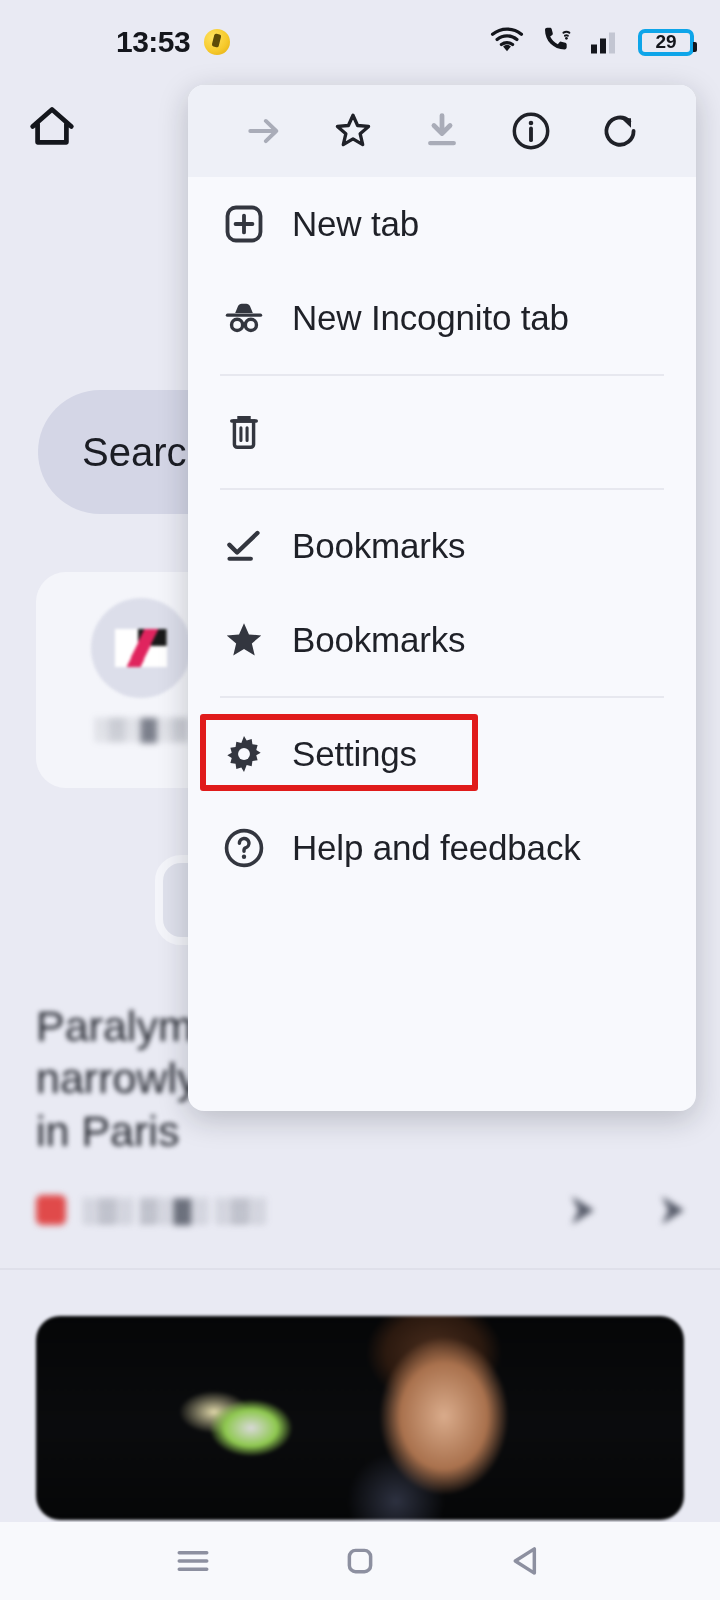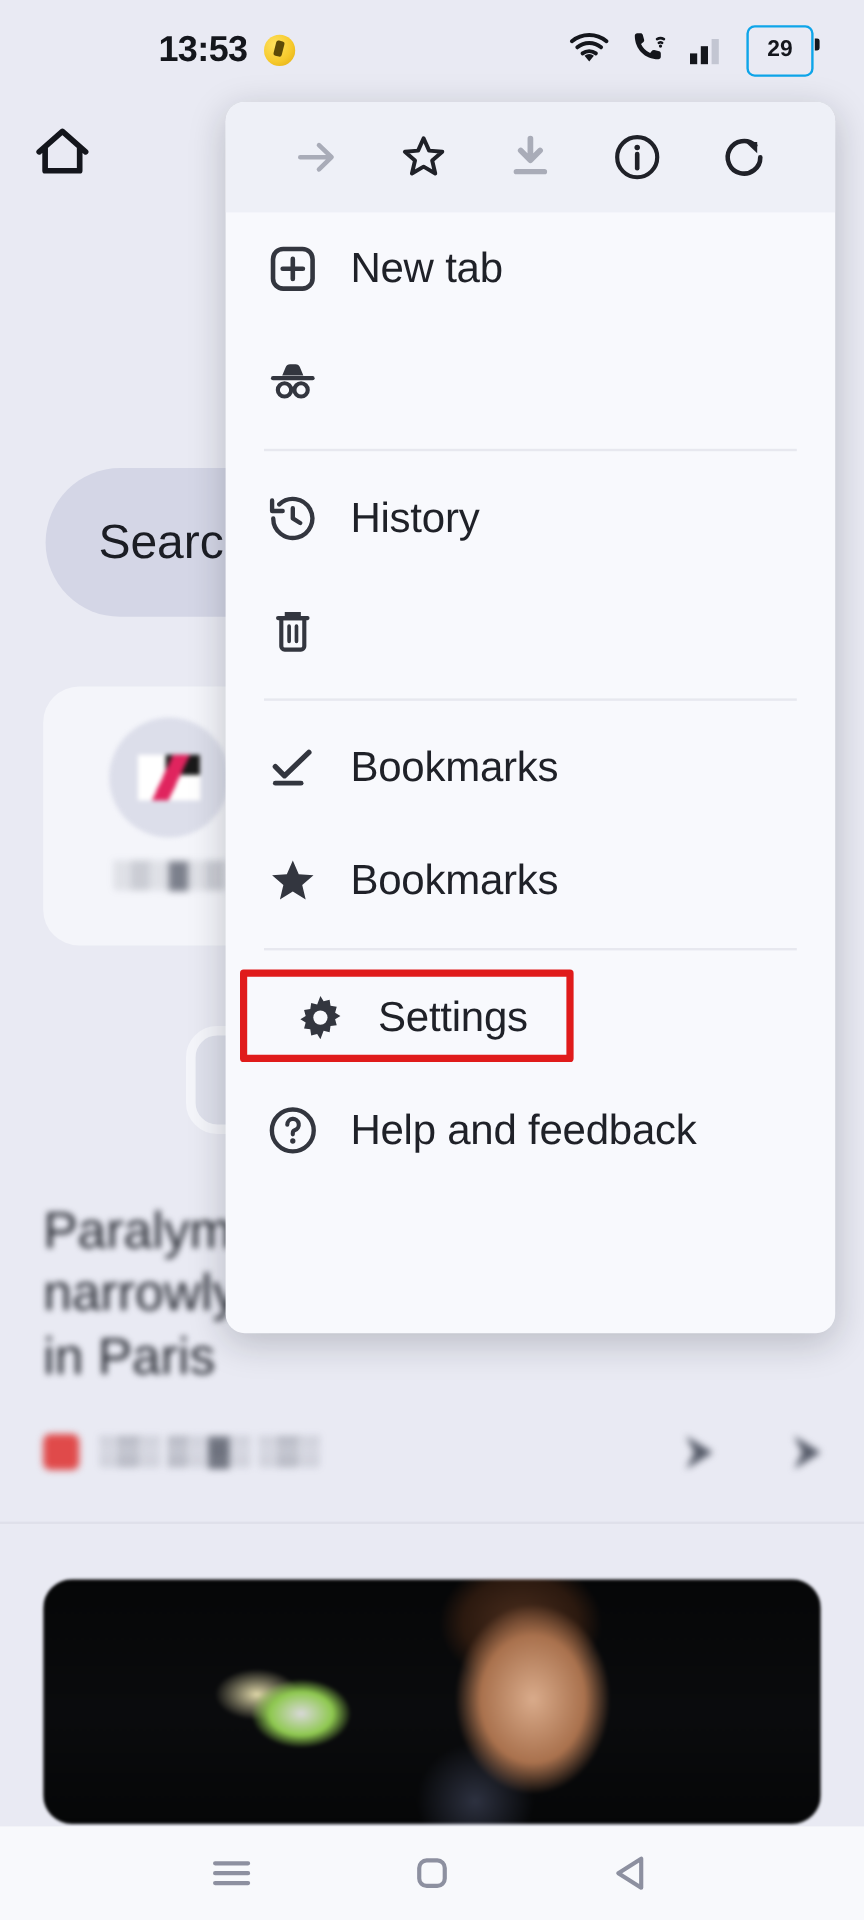--- a/index.html
+++ b/index.html
@@ -13,40 +13,40 @@
     position: relative;
     width: 720px; height: 1600px;
     background: #e9eaf3;
   }
 
   
   #status-bar {
     position: absolute; top: 0; left: 0;
     width: 720px; height: 84px;
     display: flex; align-items: center;
-    padding: 0 42px;
+    padding: 0 26px;
     justify-content: center;
   }
   #status-left { display: flex; align-items: center; gap: 14px; margin-left: 90px; }
   #status-time { font-size: 30px; font-weight: 700; color: #14161c; letter-spacing: -0.5px; }
   .emoji-dot {
     width: 26px; height: 26px; border-radius: 50%;
     background: radial-gradient(circle at 35% 32%, #ffe25e 0%, #f6c92b 58%, #dfa90f 100%);
     position: relative;
   }
   .emoji-dot::after {
     content: ""; position: absolute; left: 9px; top: 5px;
     width: 7px; height: 13px; border-radius: 2px;
     background: #5d4a07; transform: rotate(14deg);
   }
   #status-right {
     margin-left: auto; display: flex; align-items: center; gap: 15px;
   }
   #battery {
-    width: 56px; height: 43px; border: 2px solid #0ea5e9; border-radius: 7px;
+    width: 56px; height: 27px; border: 4px solid #0ea5e9; border-radius: 7px;
     display: flex; align-items: center; justify-content: center; position: relative;
   }
   #battery::after {
     content: ""; position: absolute; right: -7px; top: 9px;
     width: 4px; height: 10px; background: #14161c; border-radius: 0 2px 2px 0;
   }
   #battery-text { font-size: 19px; font-weight: 700; color: #14161c; }
 
   
   #home-icon { position: absolute; left: 25px; top: 100px; }
@@ -157,21 +157,21 @@
     display: flex; align-items: center; justify-content: center;
     flex: none;
   }
   .menu-row .row-label {
     margin-left: 22px; font-size: 35px; color: #1f2128; font-weight: 400;
     letter-spacing: -0.2px;
   }
   .menu-divider {
     height: 2px; background: #e7e8ef; margin: 9px 32px 9px 32px;
   }
-  #settings-row-wrap { position: relative; padding-left: 23px; }
+  #settings-row-wrap { position: relative; }
   #settings-highlight {
     position: absolute; left: 12px; top: 7px;
     width: 278px; height: 77px;
     border: 6px solid #e01b1b; border-radius: 3px;
     pointer-events: none;
   }
 
   
   #nav-bar {
     position: absolute; left: 0; bottom: 0; width: 720px; height: 78px;
@@ -300,34 +300,25 @@
     <div class="menu-row">
       <span class="row-icon">
         <svg width="46" height="46" viewBox="0 0 24 24">
             <path d="M7.4 9.4l1.5-3.6c.3-.8 1-1.3 1.9-1.3h2.4c.9 0 1.6.5 1.9 1.3l1.5 3.6z" fill="#33363f"></path>
             <path d="M3.4 10.5h17.2" stroke="#33363f" stroke-width="1.8" stroke-linecap="round"></path>
             <circle cx="8.4" cy="15.6" r="2.9" stroke="#33363f" stroke-width="1.8" fill="none"></circle>
             <circle cx="15.6" cy="15.6" r="2.9" stroke="#33363f" stroke-width="1.8" fill="none"></circle>
             <path d="M11.3 15.1h1.4" stroke="#33363f" stroke-width="1.6"></path>
           </svg>
       </span>
+      <span class="row-label">New Incognito tab</span>
     </div>
 
     <div class="menu-divider"></div>
 
-    <div class="menu-row">
-      <span class="row-icon">
-        <svg width="46" height="46" viewBox="0 0 24 24">
-            <path d="M3.5 12a8.5 8.5 0 1 0 2.6-6.1" stroke="#33363f" stroke-width="1.9" fill="none" stroke-linecap="round"></path>
-            <path d="M3 4.2v4.6h4.6" stroke="#33363f" stroke-width="1.9" fill="none" stroke-linecap="round" stroke-linejoin="round"></path>
-            <path d="M12 7.6V12l3.2 2" stroke="#33363f" stroke-width="1.9" fill="none" stroke-linecap="round" stroke-linejoin="round"></path>
-          </svg>
-      </span>
-      <span class="row-label">History</span>
-    </div>
     <div class="menu-row">
       <span class="row-icon">
         <svg width="46" height="46" viewBox="0 0 24 24">
             <path d="M5.6 6.3h12.8M9.4 6.3V4.6h5.2v1.7" stroke="#33363f" stroke-width="1.8" fill="none" stroke-linecap="round"></path>
             <path d="M7 6.3h10v12.2a1.5 1.5 0 0 1-1.5 1.5h-7A1.5 1.5 0 0 1 7 18.5z" stroke="#33363f" stroke-width="1.8" fill="none"></path>
             <path d="M10.4 9.8v6.6M13.6 9.8v6.6" stroke="#33363f" stroke-width="1.6" stroke-linecap="round"></path>
           </svg>
       </span>
     </div>
 

